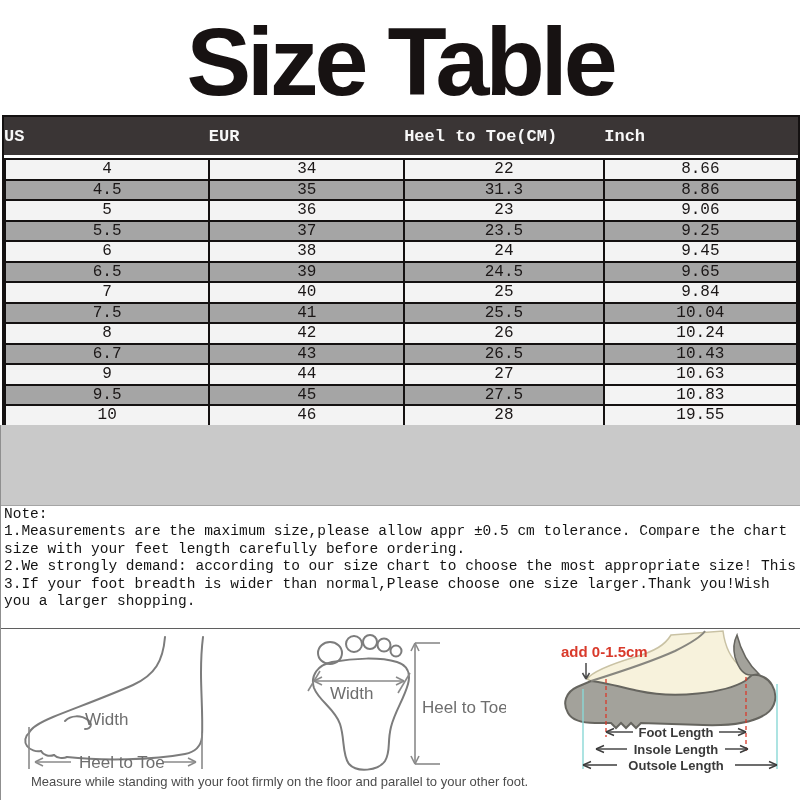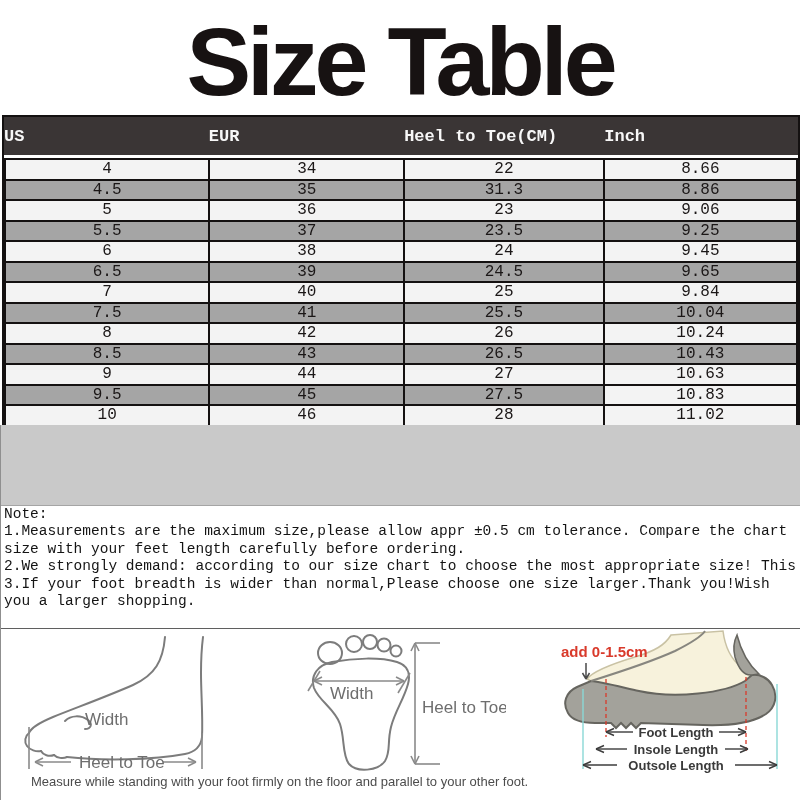--- a/index.html
+++ b/index.html
@@ -113,42 +113,42 @@
             <td class="dark">25.5</td>
             <td class="dark">10.04</td>
           </tr>
           <tr>
             <td class="light">8</td>
             <td class="light">42</td>
             <td class="light">26</td>
             <td class="light">10.24</td>
           </tr>
           <tr>
-            <td class="dark">8.5</td>
+            <td class="dark">6.7</td>
             <td class="dark">43</td>
             <td class="dark">26.5</td>
             <td class="dark">10.43</td>
           </tr>
           <tr>
             <td class="light">9</td>
             <td class="light">44</td>
             <td class="light">27</td>
             <td class="light">10.63</td>
           </tr>
           <tr>
             <td class="dark">9.5</td>
             <td class="dark">45</td>
             <td class="dark">27.5</td>
             <td class="light">10.83</td>
           </tr>
           <tr>
             <td class="light">10</td>
             <td class="light">46</td>
             <td class="light">28</td>
-            <td class="light">11.02</td>
+            <td class="light">19.55</td>
           </tr>
         </tbody>
     </table>
   </div>
 
   <div class="lower">
     <div class="band"></div>
 
     <div class="notes">
       <div>Note:</div>

